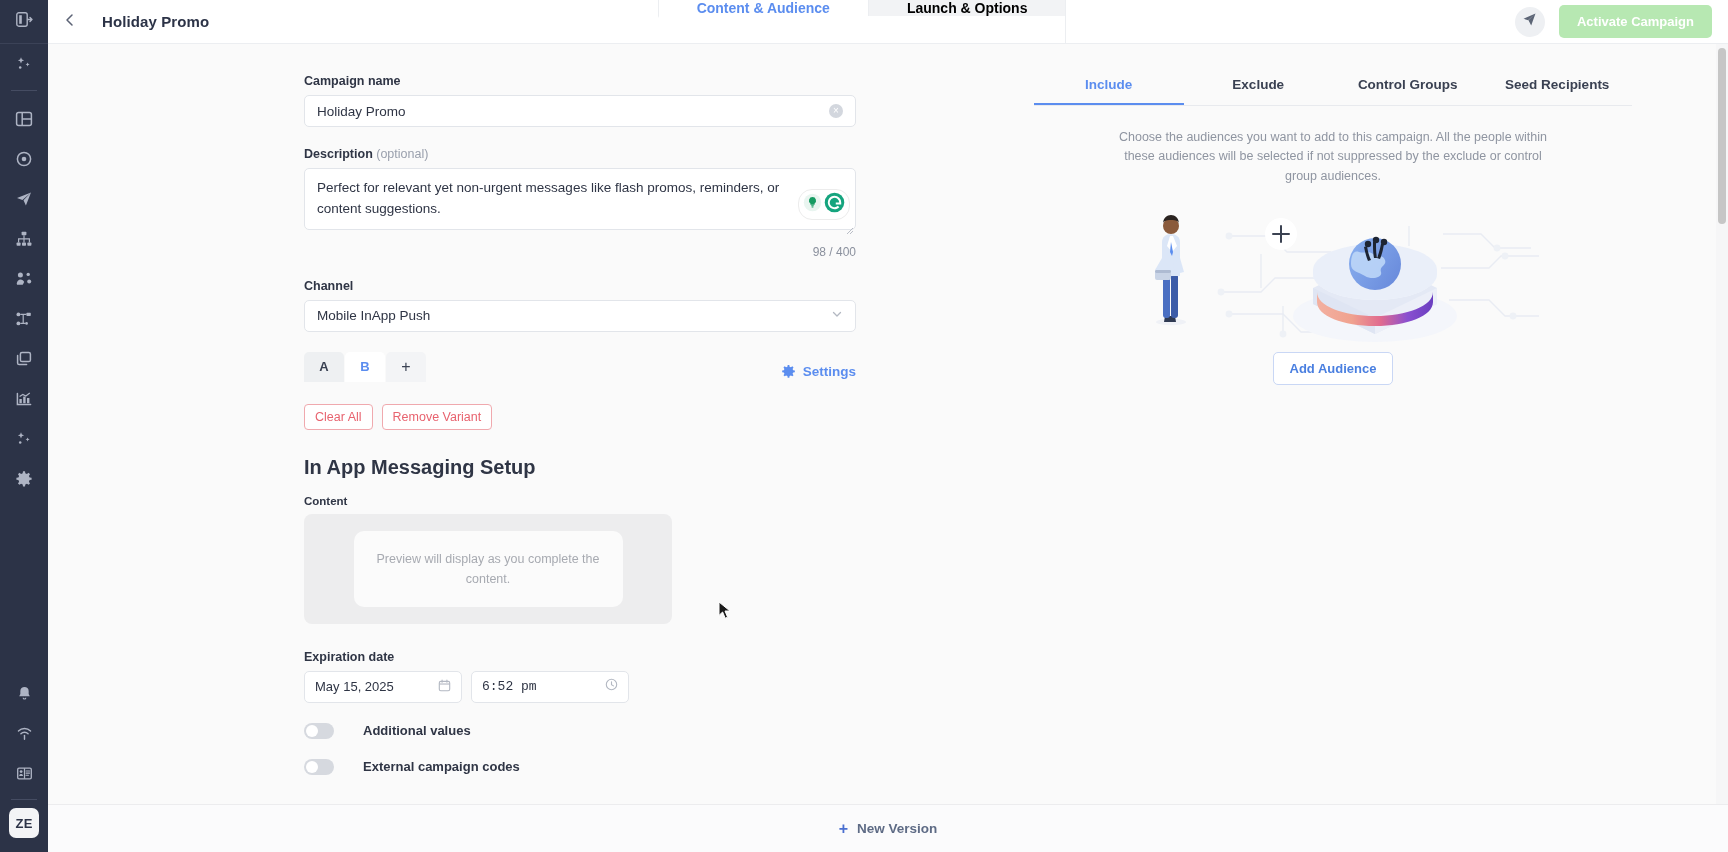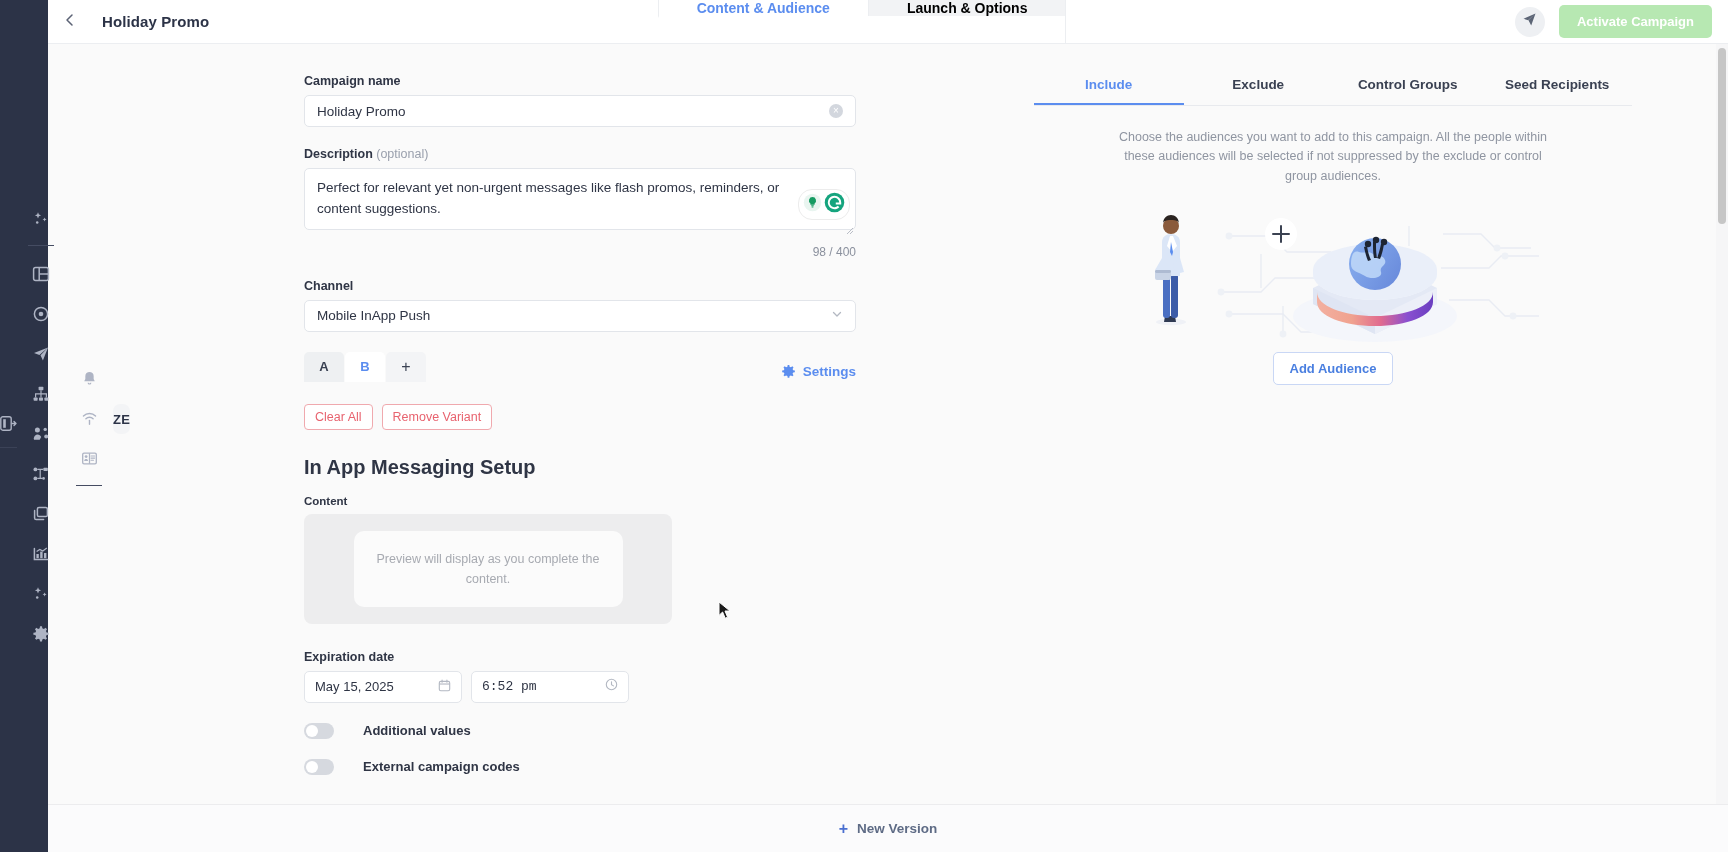--- a/index.html
+++ b/index.html
@@ -8,21 +8,21 @@
     font-family: "Liberation Sans", sans-serif;
     background: #ffffff;
     overflow: hidden;
   }
   #app { position: relative; width: 1728px; height: 852px; display: flex; }
 
   
   .sidebar {
     width: 48px; height: 852px;
     background: #2c3347;
-    display: flex; flex-direction: row; align-items: center;
+    display: flex; flex-direction: column; align-items: center;
     flex: 0 0 48px;
     position: relative; z-index: 5;
   }
   .sb-logo {
     height: 44px; width: 48px;
     display: flex; align-items: center; justify-content: center;
     border-bottom: 1px solid #3b4257;
   }
   .sb-group { display: flex; flex-direction: column; align-items: center; width: 48px; }
   .sb-item {

